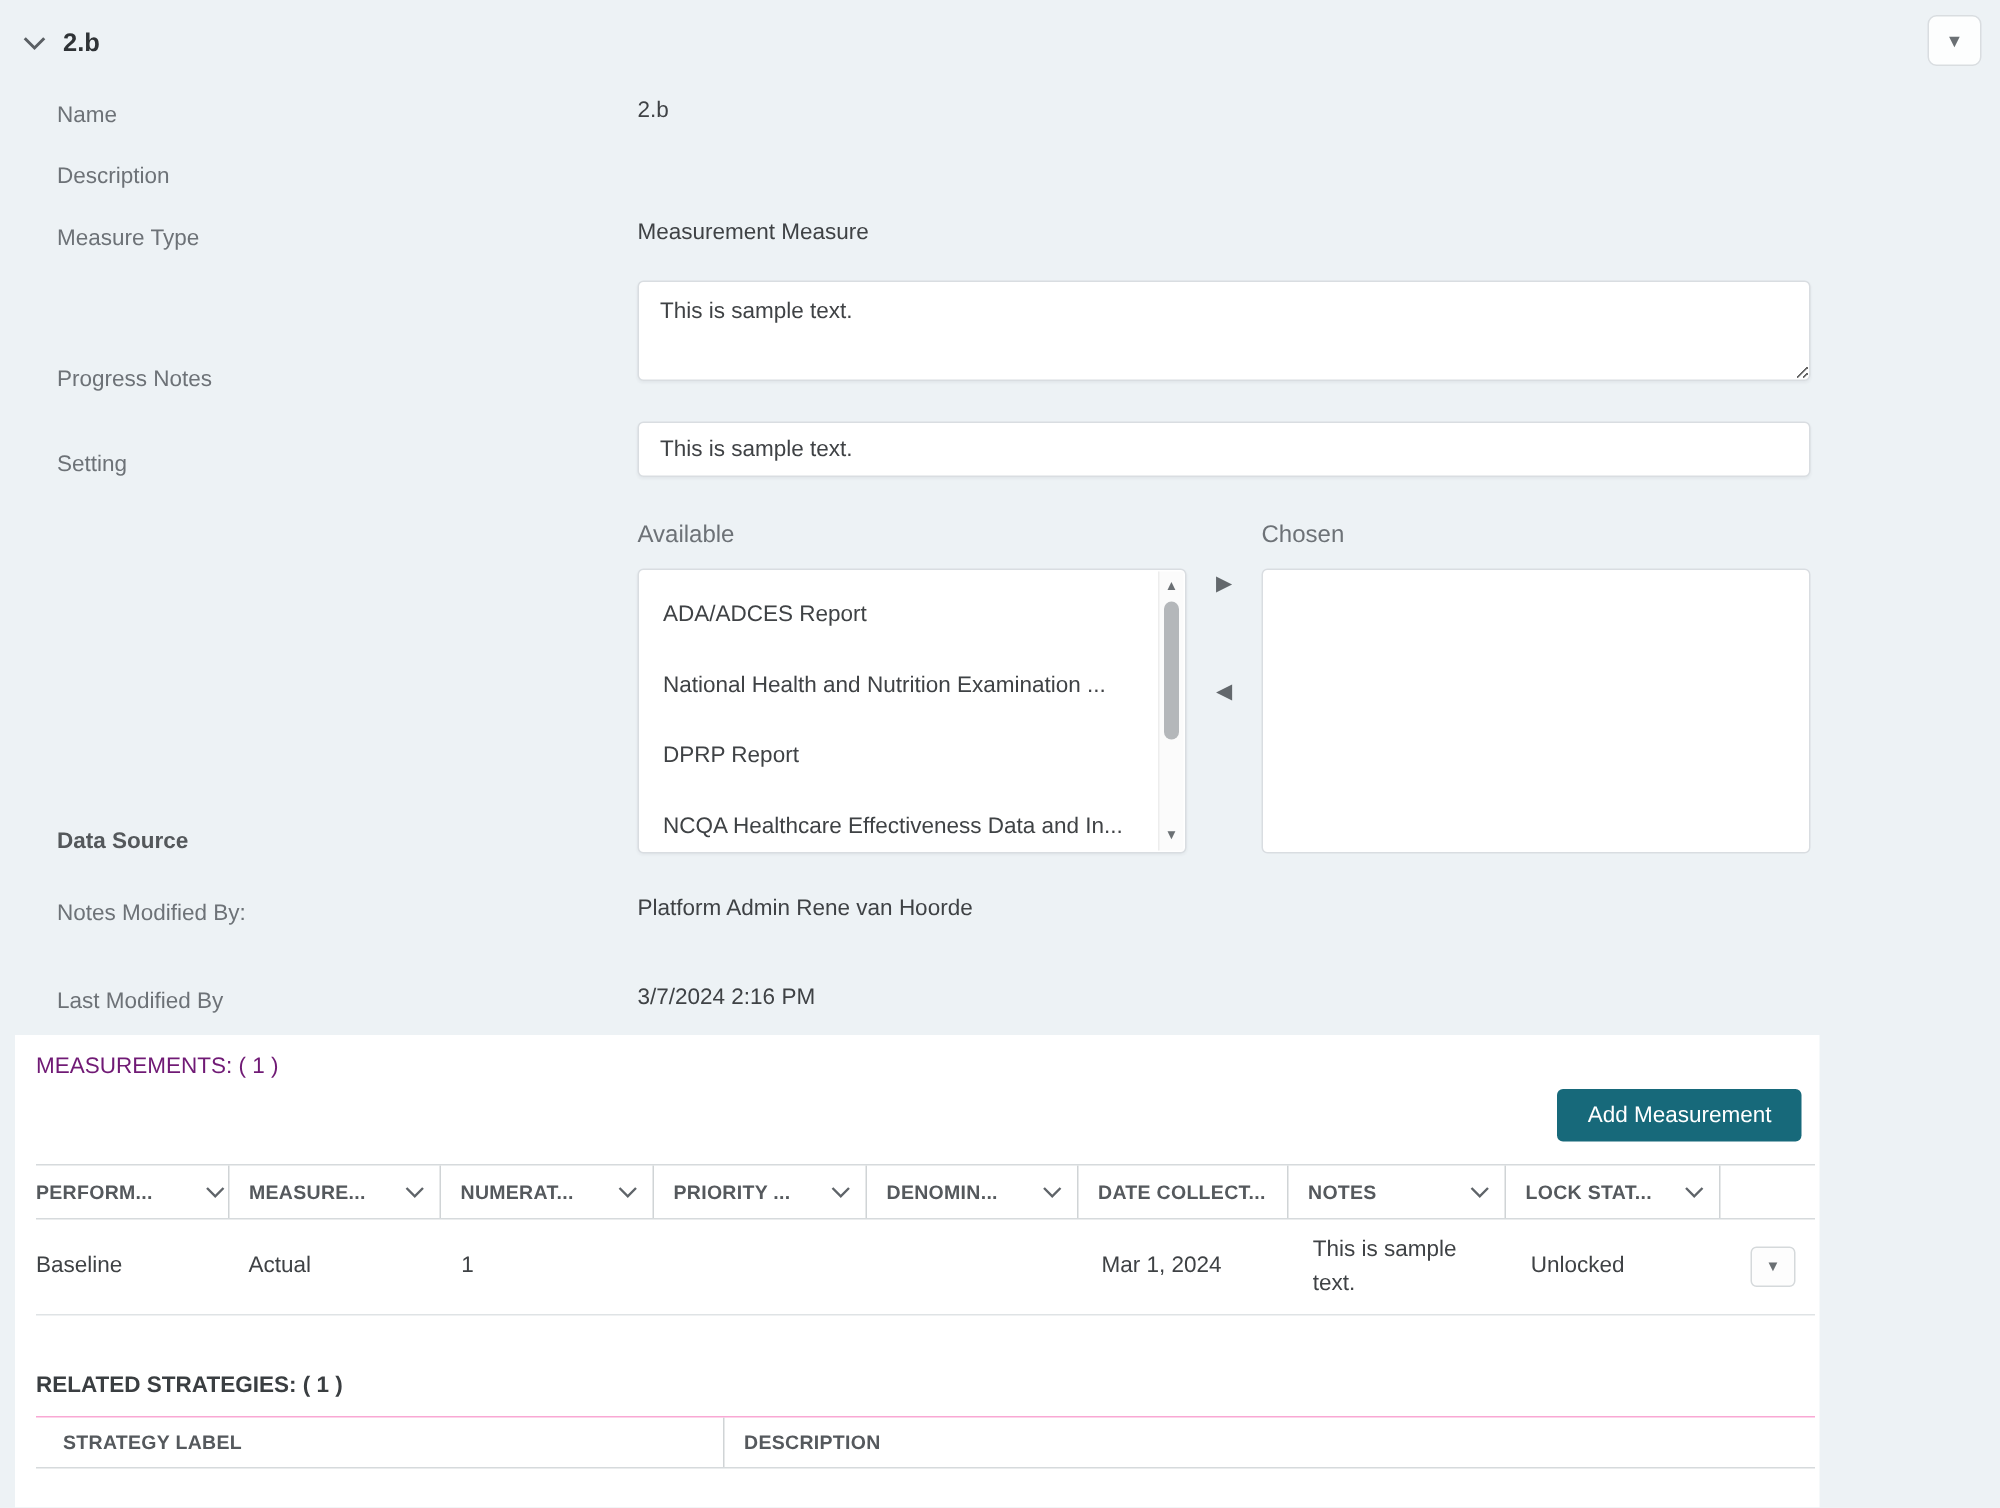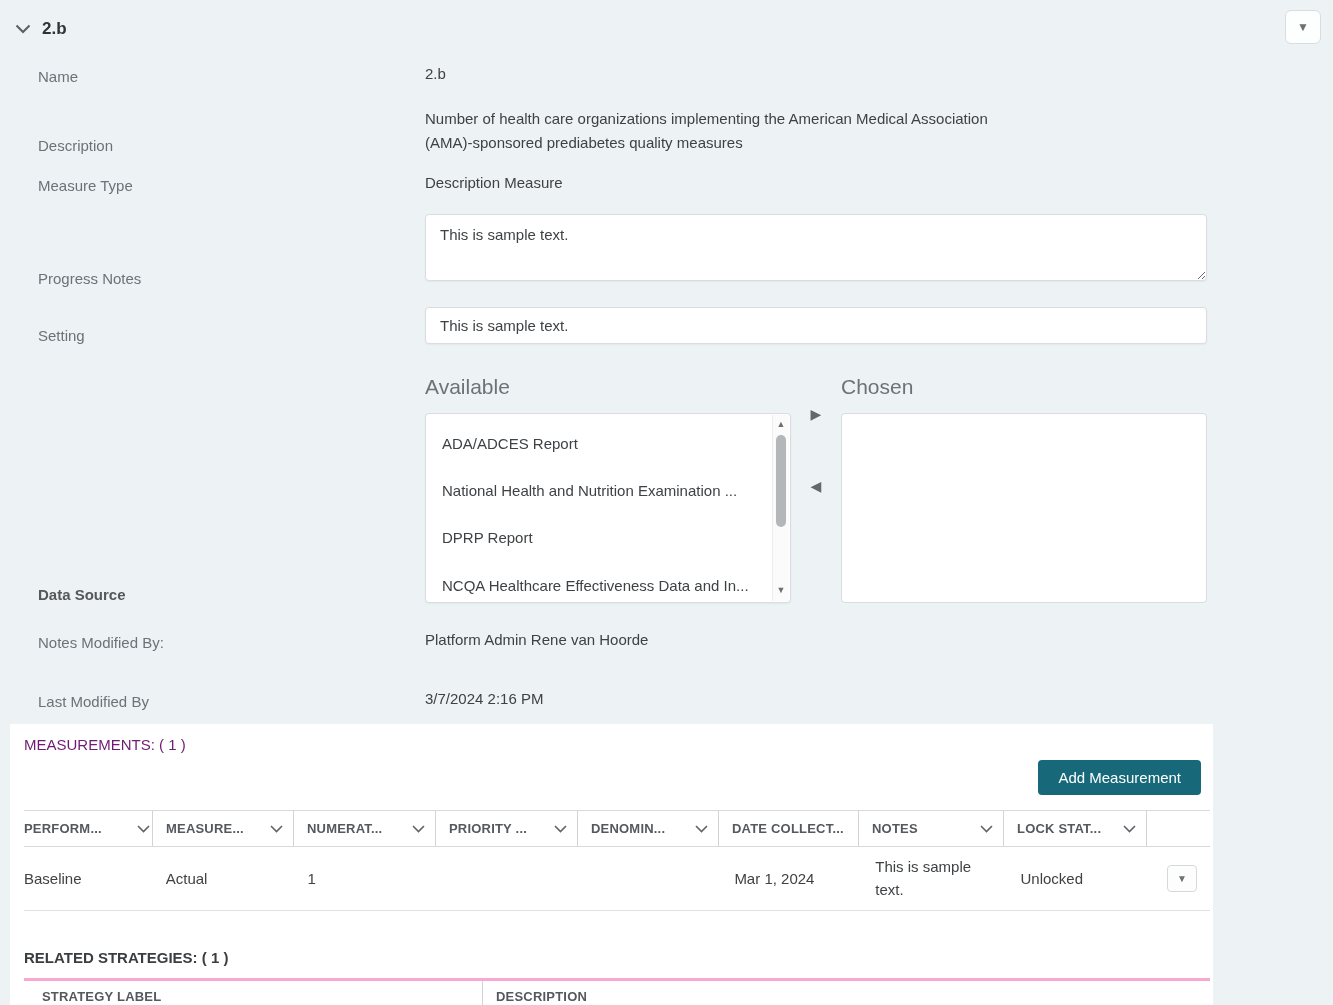--- a/index.html
+++ b/index.html
@@ -41,21 +41,21 @@
   input.setting-input {
     width: 100%; height: 37px;
     border: 1px solid #d9dde1; border-radius: 4px; background: #fff;
     padding: 0 14px; font-family: inherit; font-size: 15px; color: #3f4245;
     box-shadow: 0 1px 2px rgba(30,40,50,0.05); outline: none;
   }
 
   
   .duallist { display: flex; align-items: flex-start; }
   .picklist-col { width: 366px; flex: none; }
-  .picklist-label { font-size: 21px; color: #6d7277; margin-bottom: 9px; }
+  .picklist-label { font-size: 16px; color: #6d7277; margin-bottom: 9px; }
   .listbox {
     position: relative; width: 366px; height: 190px; background: #fff;
     border: 1px solid #d9dde1; border-radius: 4px; overflow: hidden;
     box-shadow: 0 1px 2px rgba(30,40,50,0.05);
   }
   .listbox-items { padding: 10px 0; }
   .listbox-item { padding: 8px 16px; font-size: 15px; color: #3f4245; white-space: nowrap; overflow: hidden; margin-bottom: 8px; cursor: pointer; }
   .scrollbar { position: absolute; top: 1px; right: 1px; bottom: 1px; width: 17px; background: #fbfbfb; border-left: 1px solid #ededed; }
   .scroll-arrow { position: absolute; left: 0; width: 16px; height: 16px; display: flex; align-items: center; justify-content: center; font-size: 9px; color: #6b7074; cursor: pointer; }
   .scroll-arrow.up { top: 2px; }
@@ -90,21 +90,21 @@
   .c0{width:128px;} .c1{width:141px;} .c2{width:142px;} .c3{width:142px;} .c4{width:141px;}
   .c5{width:140px;} .c6{width:145px;} .c7{width:143px;} .c8{width:64px;}
   .row-menu-btn {
     width: 30px; height: 27px; background: #fdfdfd; border: 1px solid #d5d9db; border-radius: 4px;
     display: flex; align-items: center; justify-content: center; cursor: pointer; margin: 0 auto;
   }
   .row-menu-btn .caret-down { font-size: 10px; }
 
   
   .stable { width: 1186px; margin-top: 12px; }
-  .stable-header { display: flex; border-top: 3px solid #f9a8d4; border-bottom: 1px solid #d6dadc; height: 35px; align-items: center; }
+  .stable-header { display: flex; border-top: 1px solid #f9a8d4; border-bottom: 1px solid #d6dadc; height: 35px; align-items: center; }
   .sth { font-size: 13px; font-weight: 700; color: #55595d; letter-spacing: 0.2px; padding-left: 18px; border-left: 1px solid #d0d4d6; height: 100%; display: flex; align-items: center; }
   .sth:first-child { border-left: none; }
   .stable-row { display: flex; align-items: center; min-height: 47px; border-bottom: 1px solid #dfe3e5; }
   .s0 { width: 458px; flex: none; }
   .s1 { width: 728px; flex: none; padding-left: 13px; }
   .rs-heading { margin-top: 26px; }
 </style>
 </head>
 <body>
 
@@ -124,26 +124,25 @@
 
   <div class="form">
 
     <div class="form-row mt16">
       <div class="form-label">Name</div>
       <div class="form-value">2.b</div>
     </div>
 
     <div class="form-row mt22">
       <div class="form-label">Description</div>
-      <div class="form-value desc-text">Number of health care organizations implementing the American Medical Association (AMA)-sponsored prediabetes quality measures</div>
     </div>
 
     <div class="form-row mt17">
       <div class="form-label">Measure Type</div>
-      <div class="form-value">Description Measure</div>
+      <div class="form-value">Measurement Measure</div>
     </div>
 
     <div class="form-row mt20">
       <div class="form-label">Progress Notes</div>
       <div class="form-value">
         <textarea class="notes-area" style="">This is sample text.</textarea>
       </div>
     </div>
 
     <div class="form-row mt20">

